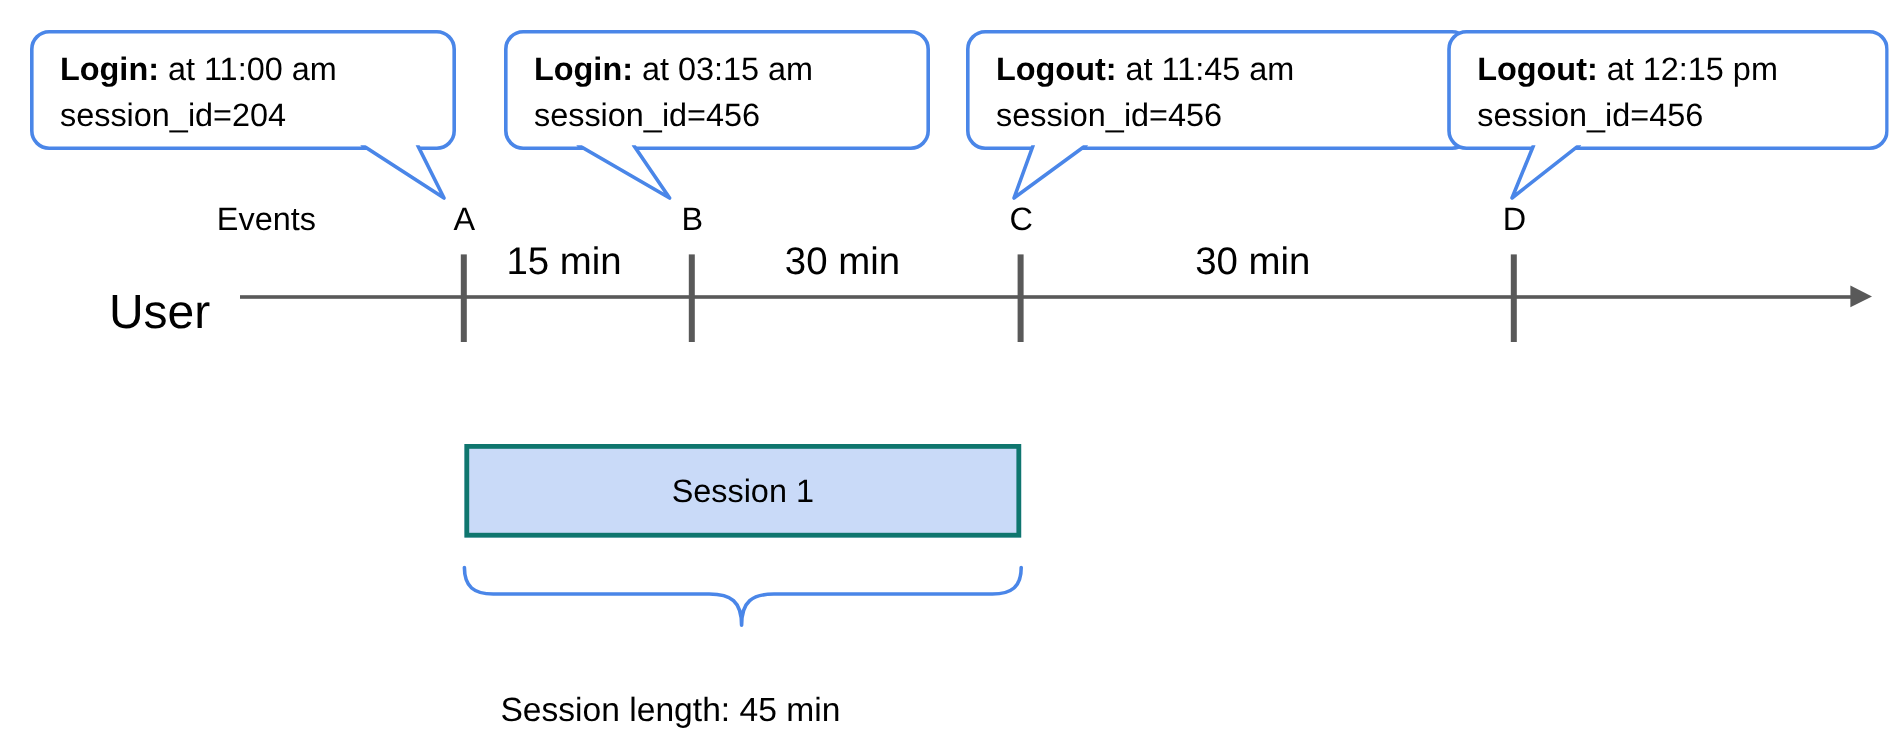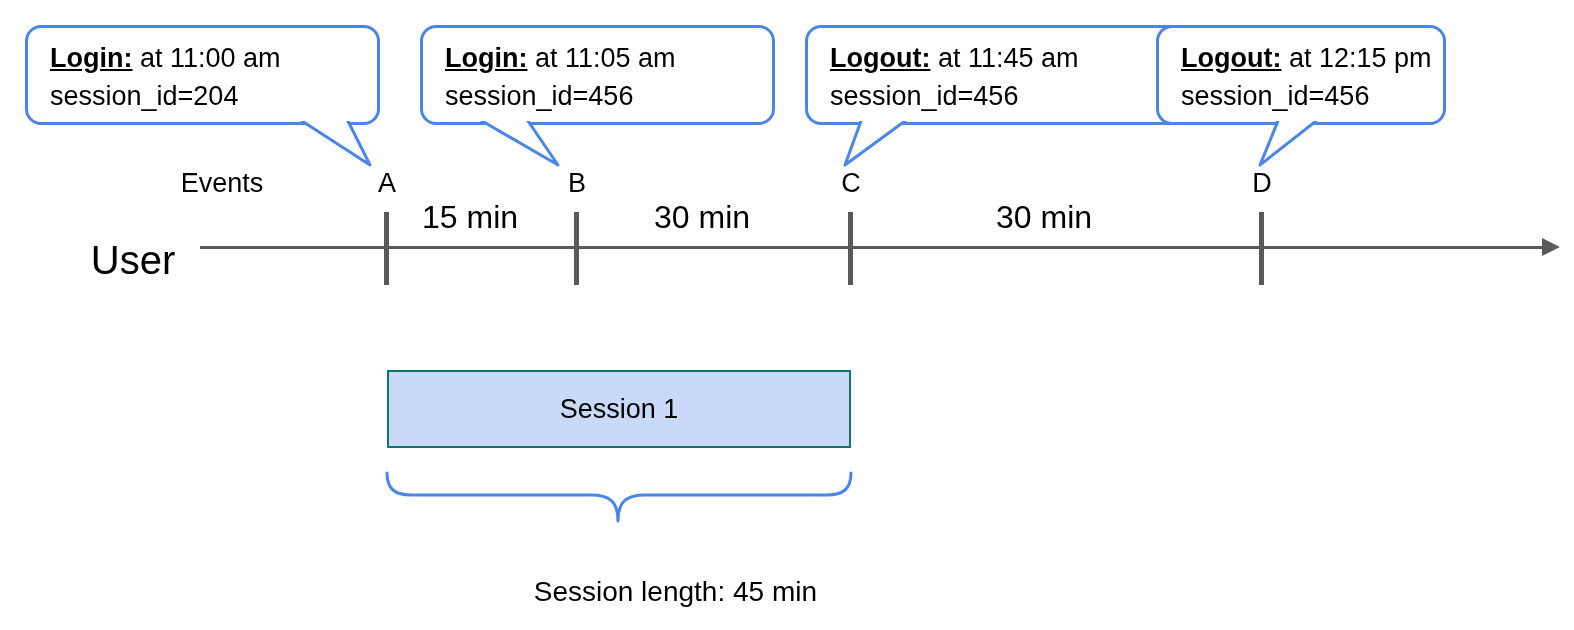--- a/index.html
+++ b/index.html
@@ -28,21 +28,21 @@
     height:100px;
     border:3px solid var(--accent);
     border-radius:16px;
     background:#ffffff;
     padding:11px 20px 0 22px;
     font-size:27px;
     line-height:38px;
     white-space:nowrap;
     z-index:2;
   }
-  .callout .b{font-weight:bold;text-decoration:underline;}
+  .callout .b{font-weight:bold;}
   .tail{
     position:absolute;
     z-index:3;
   }
   .tail path{
     fill:#ffffff;
     stroke:var(--accent);
     stroke-width:3;
     stroke-linecap:round;
     stroke-linejoin:round;
@@ -93,40 +93,40 @@
     font-size:32px;
   }
   
   .session-bar{
     position:absolute;
     left:387px;
     top:370px;
     width:464px;
     height:78px;
     background:var(--session-fill);
-    border:2px solid #0f766e;
+    border:4px solid #0f766e;
     display:flex;
     align-items:center;
     justify-content:center;
     font-size:27px;
   }
   .brace{position:absolute;left:385px;top:471px;}
   .brace path{
     fill:none;
     stroke:var(--accent);
     stroke-width:3;
     stroke-linecap:round;
     stroke-linejoin:round;
   }
   .session-length{
     position:absolute;
     left:417px;
     top:576px;
     width:400px;
-    text-align:right;
+    text-align:left;
     font-size:28px;
   }
 </style>
 </head>
 <body>
 
 <div class="canvas">
 
   <div class="callout" style="left:25px;width:355px;">
     <div>
@@ -135,40 +135,40 @@
     </div>
     <div>session_id=204</div>
   </div>
   <svg class="tail" style="left:290px;top:121px;" width="95" height="50">
     <path d="M 12 0 L 80 44 L 58 0"></path>
   </svg>
 
   <div class="callout" style="left:420px;width:355px;">
     <div>
       <span class="b">Login:</span>
-      <span>at 11:05 am</span>
+      <span>at 03:15 am</span>
     </div>
     <div>session_id=456</div>
   </div>
   <svg class="tail" style="left:470px;top:121px;" width="105" height="50">
     <path d="M 12 0 L 88 44 L 58 0"></path>
   </svg>
 
   <div class="callout" style="left:805px;width:421px;">
     <div>
       <span class="b">Logout:</span>
       <span>at 11:45 am</span>
     </div>
     <div>session_id=456</div>
   </div>
   <svg class="tail" style="left:825px;top:121px;" width="95" height="50">
     <path d="M 80 0 L 20 44 L 36 0"></path>
   </svg>
 
-  <div class="callout" style="left:1156px;width:290px;">
+  <div class="callout" style="left:1206px;width:368px;">
     <div>
       <span class="b">Logout:</span>
       <span>at 12:15 pm</span>
     </div>
     <div>session_id=456</div>
   </div>
   <svg class="tail" style="left:1238px;top:121px;" width="95" height="50">
     <path d="M 78 0 L 22 44 L 40 0"></path>
   </svg>
 

